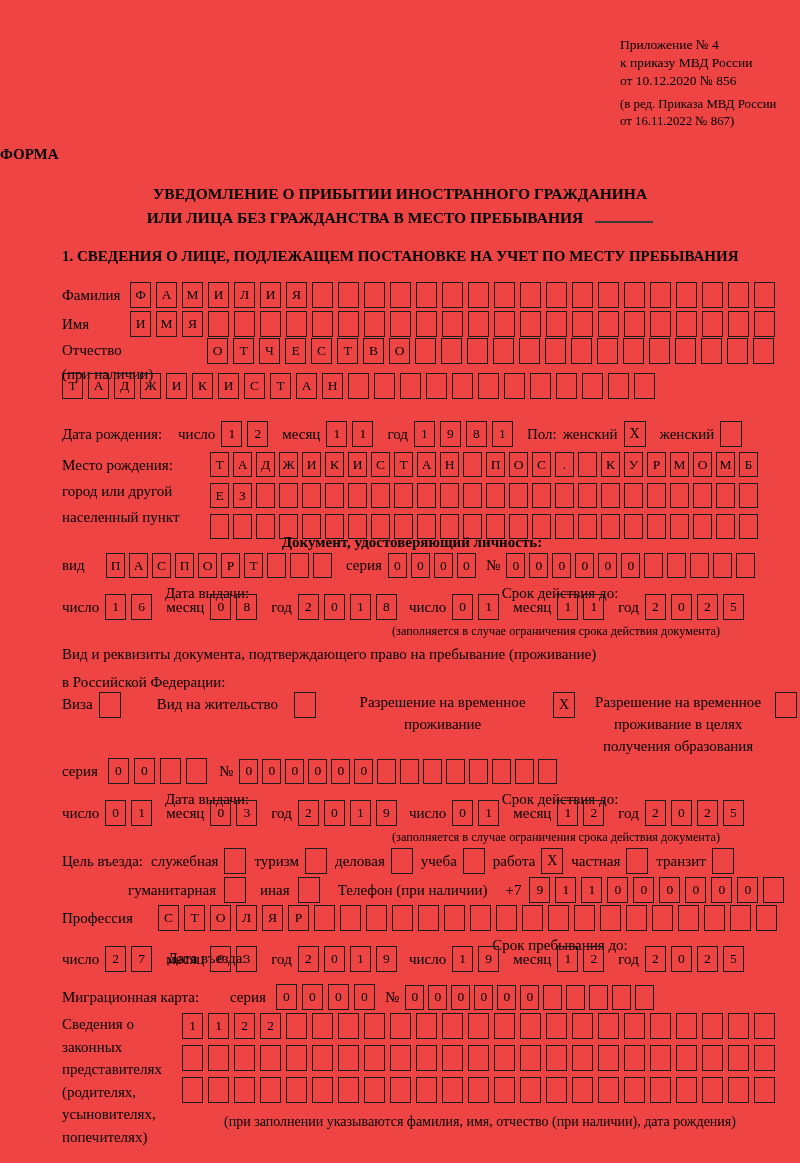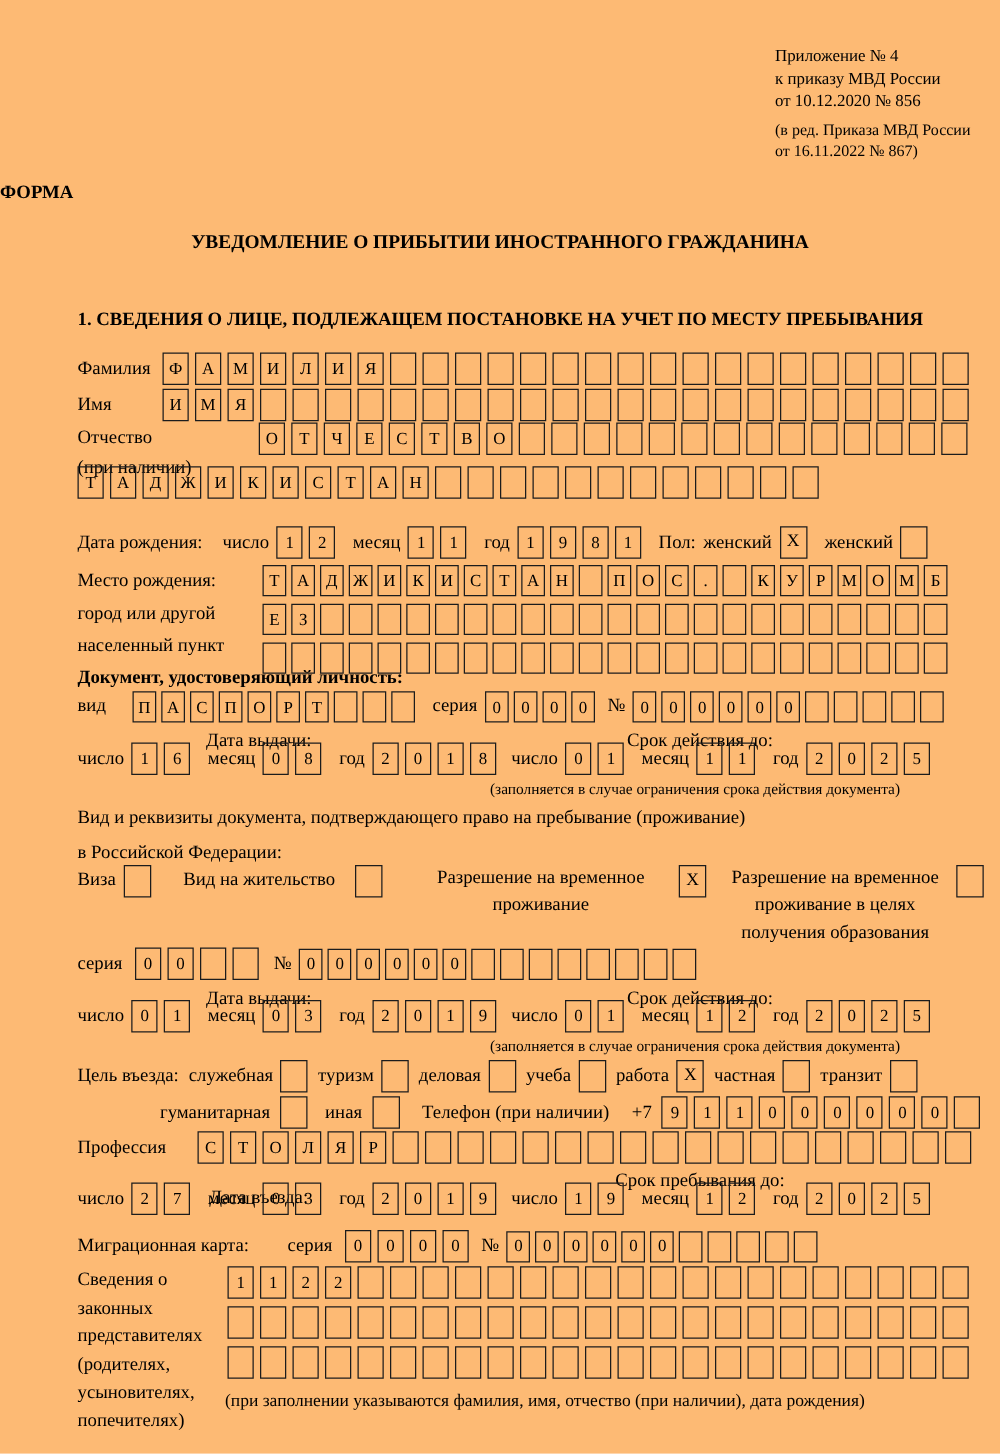--- a/index.html
+++ b/index.html
@@ -1,23 +1,23 @@
 <!DOCTYPE html>
 <html><head>
 <meta charset="utf-8">
 <style>
   html,body{margin:0;padding:0;background:#fff;}
-  .page{position:relative;width:800px;height:1163px;background:#fdba74;color:#000;
+  .page{position:relative;width:800px;height:1163px;background:#ef4444;color:#000;
         font-family:"Liberation Serif","DejaVu Serif",serif;font-size:15px;overflow:hidden;}
   .abs{position:absolute;}
   .row{position:absolute;left:62px;display:flex;align-items:center;}
   .rowt{align-items:flex-start;}
   .lbl{flex:none;}
   .b{font-weight:bold;}
-  .ctr{text-align:left;}
+  .ctr{text-align:center;}
   .cells{display:flex;gap:5px;flex:none;}
   .cells .cell{width:21px;height:26px;border:1.6px solid #1c1c1c;box-sizing:border-box;
                display:flex;align-items:center;justify-content:center;font-size:13.5px;flex:none;}
   .cells.sm{gap:4px;}
   .cells.sm .cell{width:19px;height:25px;}
   .cb{width:22px;height:26px;border:1.6px solid #1c1c1c;box-sizing:border-box;flex:none;
       display:flex;align-items:center;justify-content:center;font-size:14px;}
   .hdr{position:absolute;left:620px;top:36px;font-size:13.5px;line-height:1.35;}
   .hdr2{font-size:12.8px;margin-top:5px;}
   .forma{position:absolute;left:0;right:30px;top:146px;text-align:left;font-weight:bold;font-size:15px;}
@@ -45,20 +45,21 @@
     <div class="hdr2">
       <div>(в ред. Приказа МВД России</div>
       <div>от 16.11.2022 № 867)</div>
     </div>
   </div>
 
   <div class="forma">ФОРМА</div>
 
   <div class="title">
     <div>УВЕДОМЛЕНИЕ О ПРИБЫТИИ ИНОСТРАННОГО ГРАЖДАНИНА</div>
+    <div><span>ИЛИ ЛИЦА БЕЗ ГРАЖДАНСТВА В МЕСТО ПРЕБЫВАНИЯ</span><span class="blank"></span></div>
   </div>
 
   <div class="sec">1. СВЕДЕНИЯ О ЛИЦЕ, ПОДЛЕЖАЩЕМ ПОСТАНОВКЕ НА УЧЕТ ПО МЕСТУ ПРЕБЫВАНИЯ</div>
 
   <div class="row" style="top:282px">
     <div class="lbl" style="width:68px">Фамилия</div>
     <div class="cells">
         <div class="cell">Ф</div>
         <div class="cell">А</div>
         <div class="cell">М</div>
@@ -372,21 +373,21 @@
       </div>
   </div>
   <div class="note" style="top:624px">(заполняется в случае ограничения срока действия документа)</div>
 
   <div class="abs" style="left:62px;top:646px">Вид и реквизиты документа, подтверждающего право на пребывание (проживание)</div>
   <div class="abs" style="left:62px;top:674px">в Российской Федерации:</div>
 
   <div class="row rowt" style="top:692px">
     <span class="lbl" style="margin-top:4px">Виза</span>
     <div class="cb" style="margin-left:6px"></div>
-    <span class="lbl" style="margin-left:26px;margin-top:4px">Вид на жительство</span>
+    <span class="lbl" style="margin-left:36px;margin-top:4px">Вид на жительство</span>
     <div class="cb" style="margin-left:16px"></div>
     <div class="optlbl" style="margin-left:24px;width:205px">Разрешение на временное проживание</div>
     <div class="cb" style="margin-left:8px">X</div>
     <div class="optlbl" style="margin-left:14px;width:178px">Разрешение на временное проживание в целях получения образования</div>
     <div class="cb" style="margin-left:8px"></div>
   </div>
 
   <div class="row" style="top:758px">
     <span class="dl" style="margin-right:10px">серия</span>
     <div class="cells">

